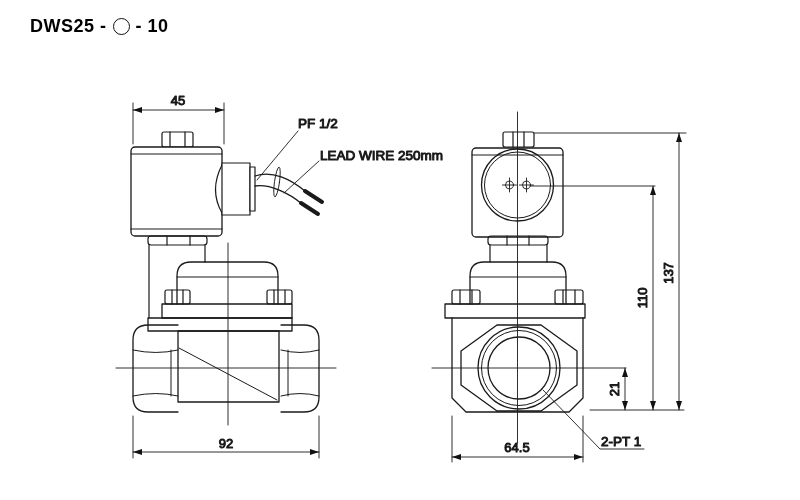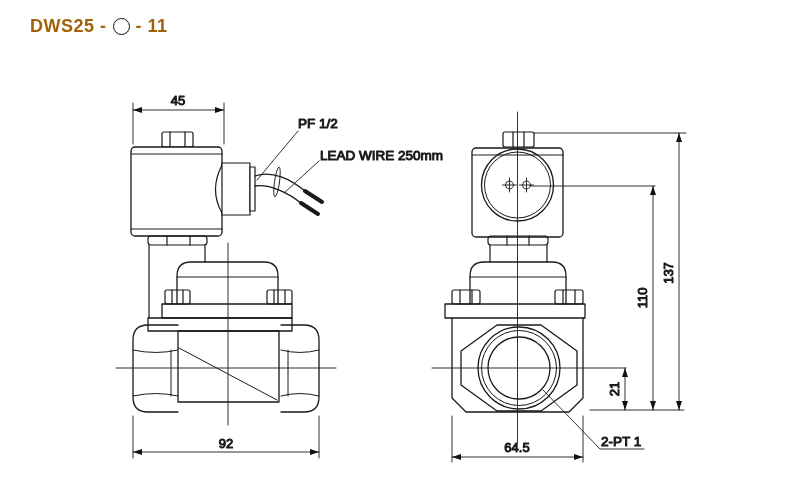--- a/index.html
+++ b/index.html
@@ -1,34 +1,34 @@
 <!DOCTYPE html>
 <html><head>
 <meta charset="utf-8">
 <style>
   html,body{margin:0;padding:0;background:#fff;}
   #stage{position:relative;width:800px;height:500px;background:#ffffff;overflow:hidden;
          font-family:"Liberation Sans", sans-serif;}
   #title-row{position:absolute;left:30px;top:16px;display:flex;align-items:center;
-             font-size:18px;font-weight:bold;color:#a16207;letter-spacing:.5px;}
+             font-size:18px;font-weight:bold;color:#000000;letter-spacing:.5px;}
   #title-row .circ{display:inline-block;width:15px;height:15px;border:1.7px solid #111;
                    border-radius:50%;margin:0 6px;}
   svg text{font-family:"Liberation Sans", sans-serif;fill:#111;}
   svg .dim{font-size:13px;}
   svg .callout{font-size:13.5px;}
 </style>
 </head>
 <body>
 
 <div id="stage">
 
   <div id="title-row">
     <span>DWS25 -</span>
     <span class="circ"></span>
-    <span>- 11</span>
+    <span>- 10</span>
   </div>
 
   <svg width="800" height="500" viewBox="0 0 800 500" style="position:absolute;left:0;top:0;" stroke-linecap="round" stroke-linejoin="round">
 
     <g stroke="#1a1a1a" fill="none">
 
       <g stroke-width="0.9">
         <path d="M133,103 V144 M224,103 V144 M133,110 H224"></path>
         <path d="M133,110 l9,-3 v6 z M224,110 l-9,-3 v6 z" fill="#111" stroke="none"></path>
       </g>

